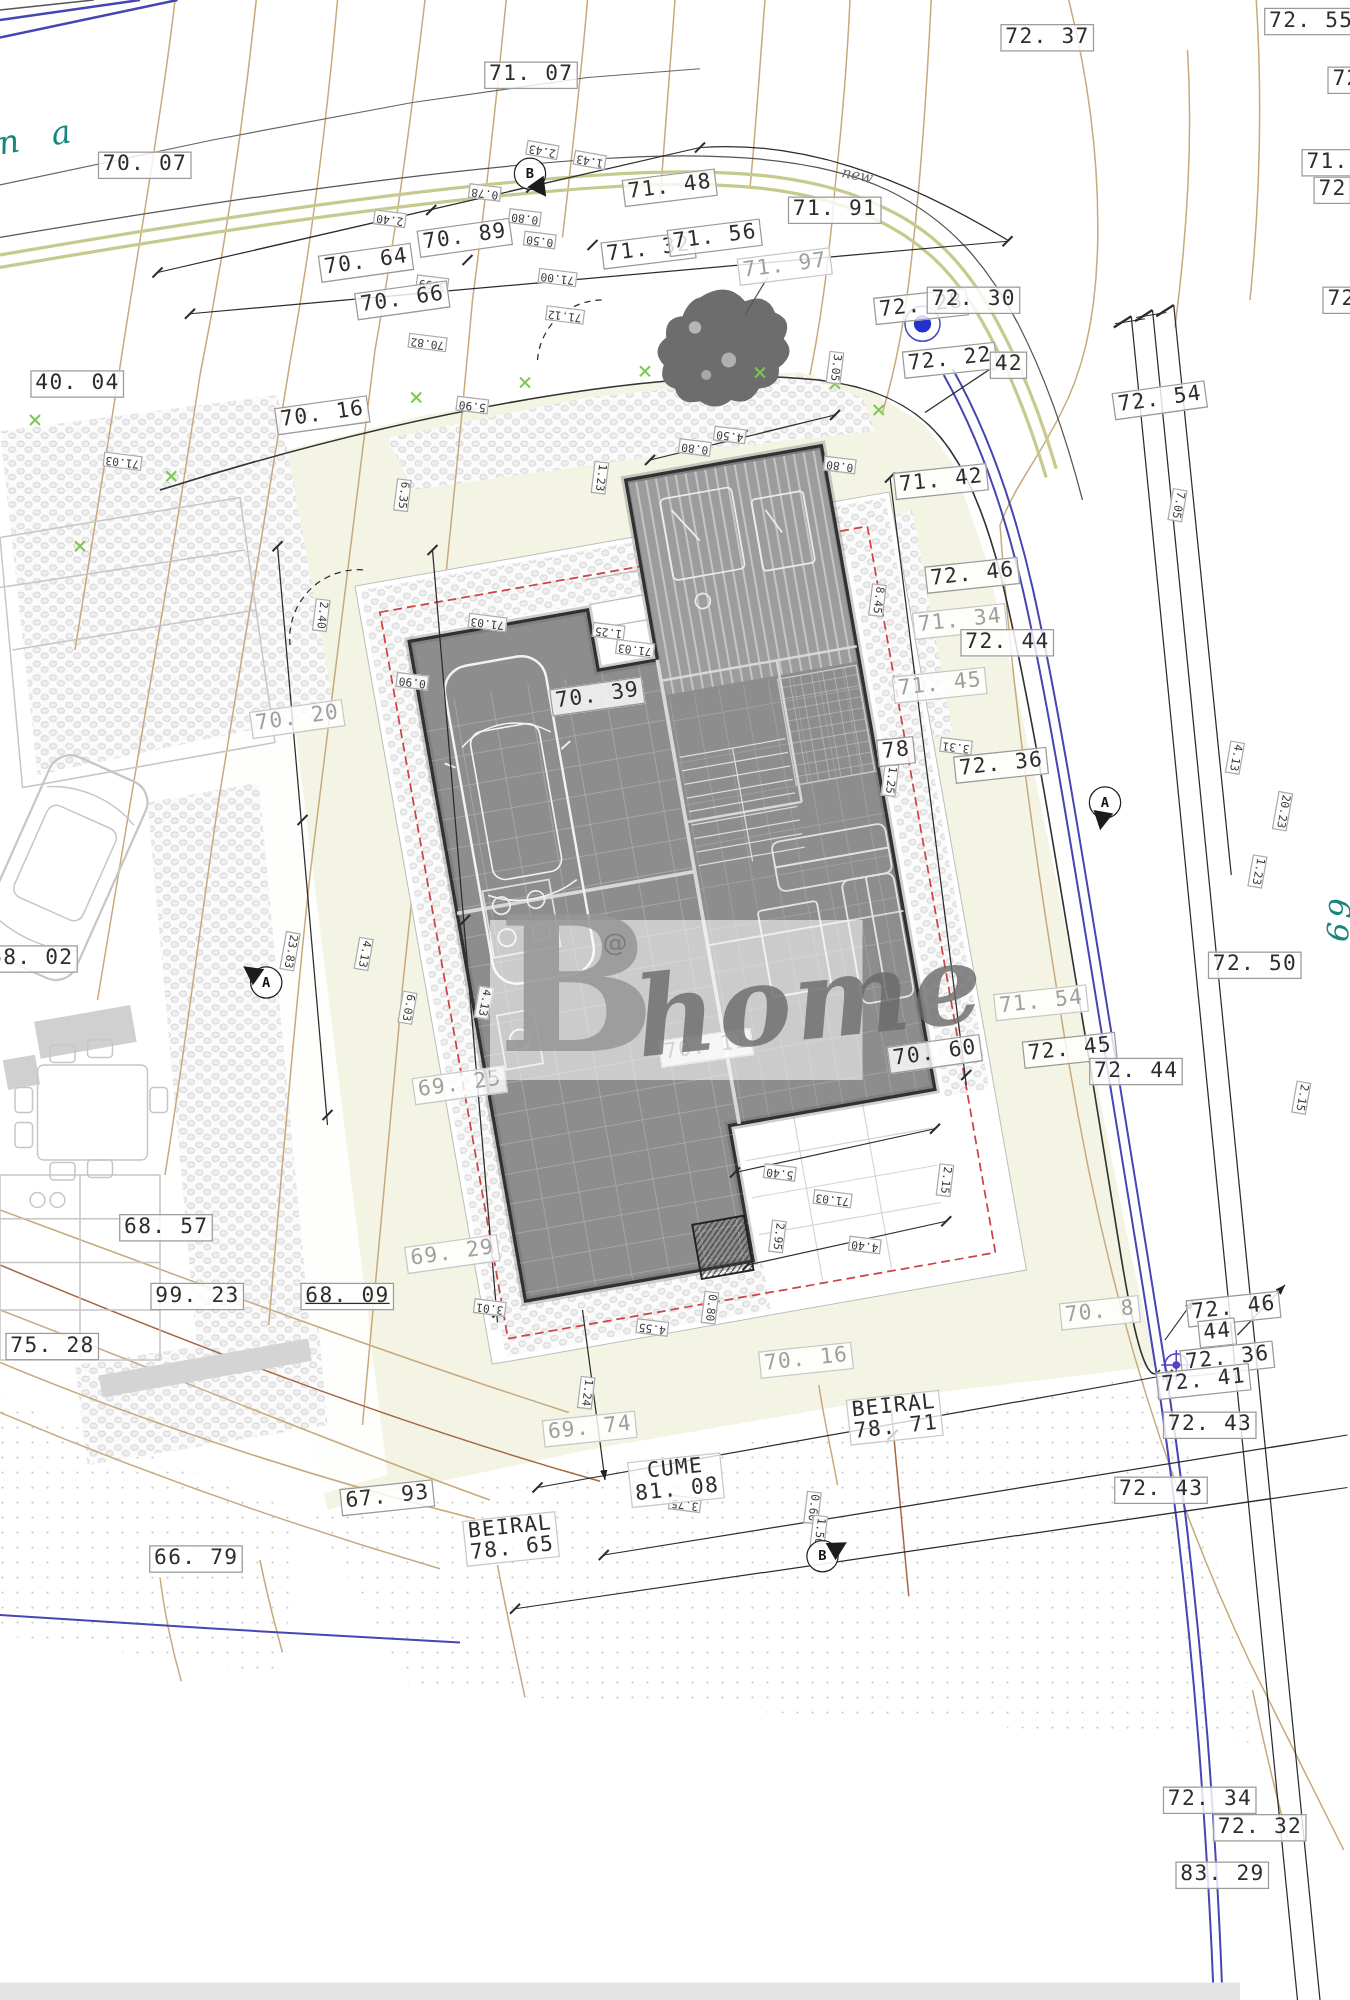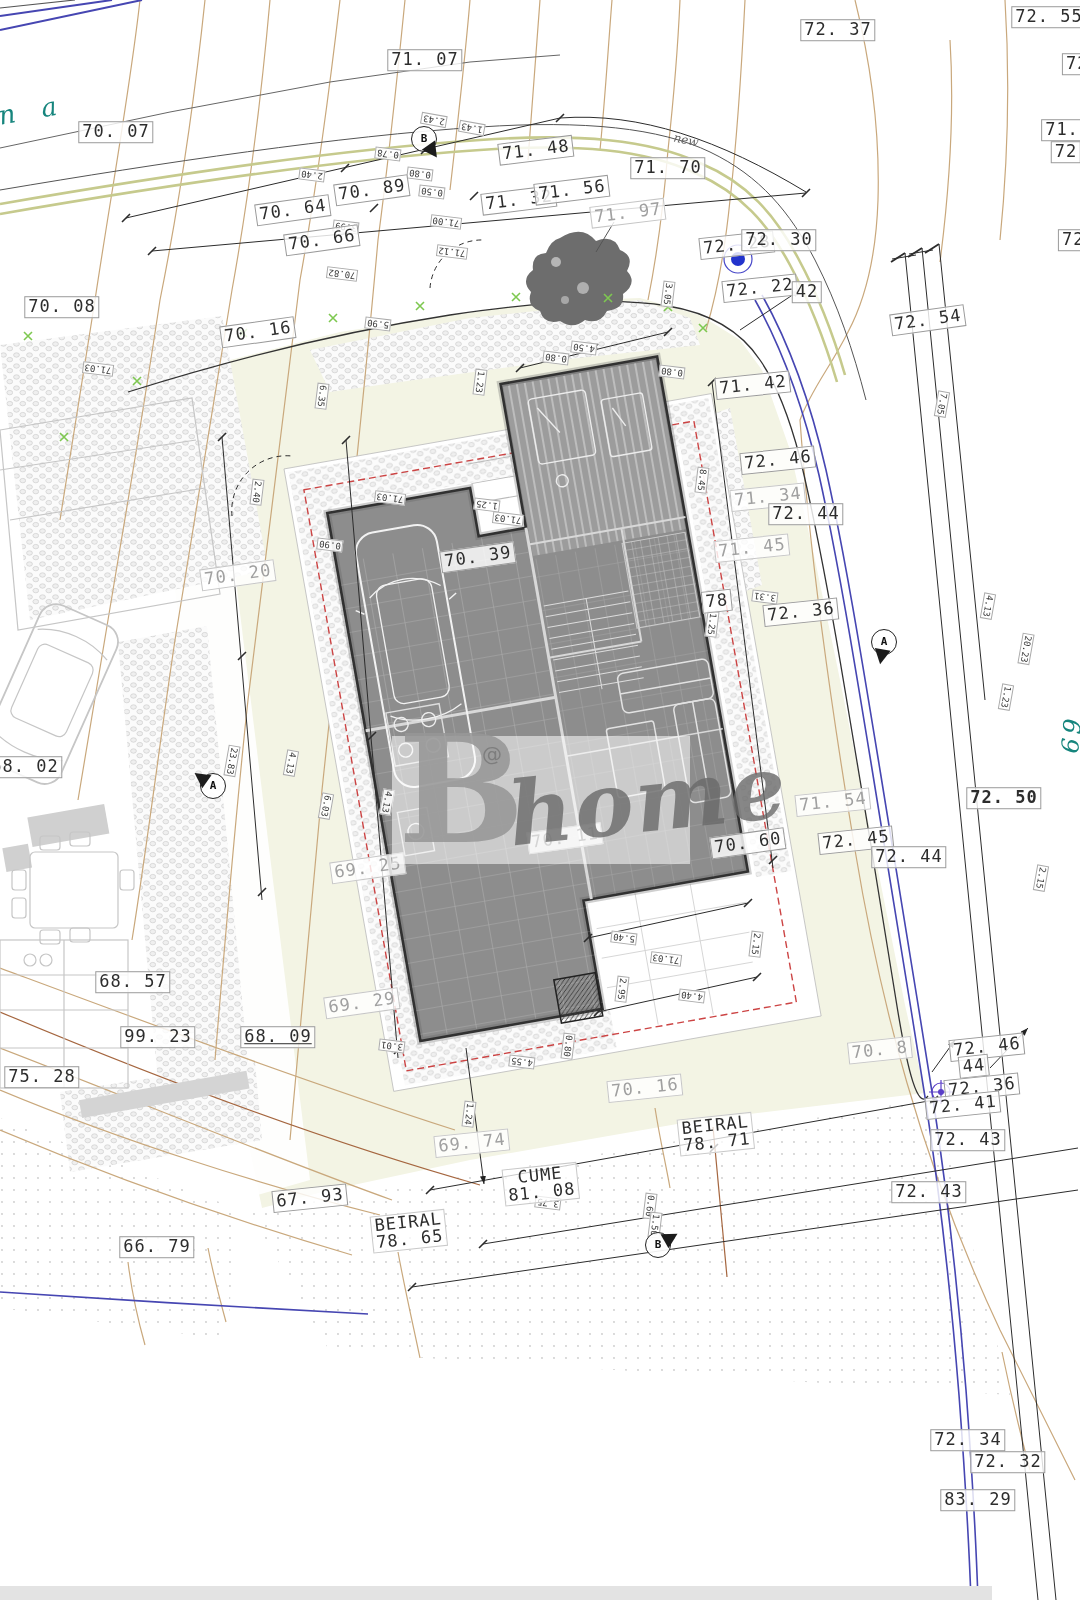--- a/index.html
+++ b/index.html
@@ -327,46 +327,46 @@
 
 <div class="teal" style="left:32px;top:110px;--r:-10deg">n a</div>
 <div class="teal" style="left:1070px;top:738px;--r:95deg;letter-spacing:4px;font-size:24px">69</div>
 <div class="note" style="left:686px;top:140px;--r:12deg">new</div>
 
 <div id="labels">
       <div class="elev" style="left: 838px; top: 30px; --r: 0deg;">72. 37</div>
       <div class="elev" style="left: 425px; top: 60px; --r: 0deg;">71. 07</div>
       <div class="elev" style="left: 100px; top: 132px; margin-left: 16px; --r: 0deg;">70. 07</div>
       <div class="elev" style="left: 536px; top: 150px; --r: -7deg;">71. 48</div>
-      <div class="elev" style="left: 668px; top: 168px; --r: 0deg;">71. 70</div>
+      <div class="elev" style="left: 668px; top: 168px; --r: 0deg;">71. 91</div>
       <div class="elev" style="left: 372px; top: 190px; --r: -8deg;">70. 89</div>
       <div class="elev" style="left: 293px; top: 210px; --r: -8deg;">70. 64</div>
       <div class="elev" style="left: 519px; top: 200px; --r: -7deg;">71. 32</div>
       <div class="elev" style="left: 572px; top: 190px; --r: -7deg;">71. 56</div>
       <div class="elev g" style="left: 628px; top: 213px; --r: -7deg;">71. 97</div>
       <div class="elev" style="left: 322px; top: 240px; --r: -8deg;">70. 66</div>
       <div class="elev" style="left: 737px; top: 245px; --r: -6deg;">72. 28</div>
       <div class="elev" style="left: 779px; top: 240px; --r: 0deg;">72. 30</div>
       <div class="elev" style="left: 760px; top: 288px; --r: -6deg;">72. 22</div>
       <div class="elev" style="left: 807px; top: 292px; --r: 0deg;">42</div>
-      <div class="elev" style="left: 62px; top: 307px; --r: 0deg;">70. 08</div>
+      <div class="elev" style="left: 62px; top: 307px; --r: 0deg;">40. 04</div>
       <div class="elev" style="left: 928px; top: 320px; --r: -8deg;">72. 54</div>
       <div class="elev" style="left: 258px; top: 332px; --r: -8deg;">70. 16</div>
       <div class="elev" style="left: 753px; top: 385px; --r: -6deg;">71. 42</div>
       <div class="elev" style="left: 778px; top: 460px; --r: -6deg;">72. 46</div>
       <div class="elev g" style="left: 768px; top: 497px; --r: -6deg;">71. 34</div>
       <div class="elev" style="left: 806px; top: 514px; --r: 0deg;">72. 44</div>
       <div class="elev g" style="left: 752px; top: 548px; --r: -6deg;">71. 45</div>
       <div class="elev g" style="left: 238px; top: 575px; --r: -8deg;">70. 20</div>
       <div class="elev" style="left: 478px; top: 557px; --r: -8deg;">70. 39</div>
       <div class="elev" style="left: 717px; top: 601px; --r: -6deg;">78</div>
       <div class="elev" style="left: 801px; top: 612px; --r: -6deg;">72. 36</div>
       <div class="elev" style="left: 25px; top: 767px; --r: 0deg;">68. 02</div>
       <div class="elev g" style="left: 833px; top: 802px; --r: -6deg;">71. 54</div>
-      <div class="elev" style="left: 1004px; top: 798px; font-weight: bold; --r: 0deg;">72. 50</div>
+      <div class="elev" style="left: 1004px; top: 772px; --r: 0deg;">72. 50</div>
       <div class="elev" style="left: 856px; top: 840px; --r: -6deg;">72. 45</div>
       <div class="elev" style="left: 909px; top: 857px; --r: 0deg;">72. 44</div>
       <div class="elev" style="left: 748px; top: 843px; --r: -8deg;">70. 60</div>
       <div class="elev g" style="left: 565px; top: 838px; --r: -8deg;">70. 11</div>
       <div class="elev g" style="left: 368px; top: 868px; --r: -8deg;">69. 25</div>
       <div class="elev" style="left: 133px; top: 982px; --r: 0deg;">68. 57</div>
       <div class="elev g" style="left: 362px; top: 1003px; --r: -8deg;">69. 29</div>
       <div class="elev" style="left: 158px; top: 1037px; --r: 0deg;">99. 23</div>
       <div class="elev" style="left: 278px; top: 1037px; text-decoration: underline; --r: 0deg;">68. 09</div>
       <div class="elev" style="left: 42px; top: 1077px; --r: 0deg;">75. 28</div>

